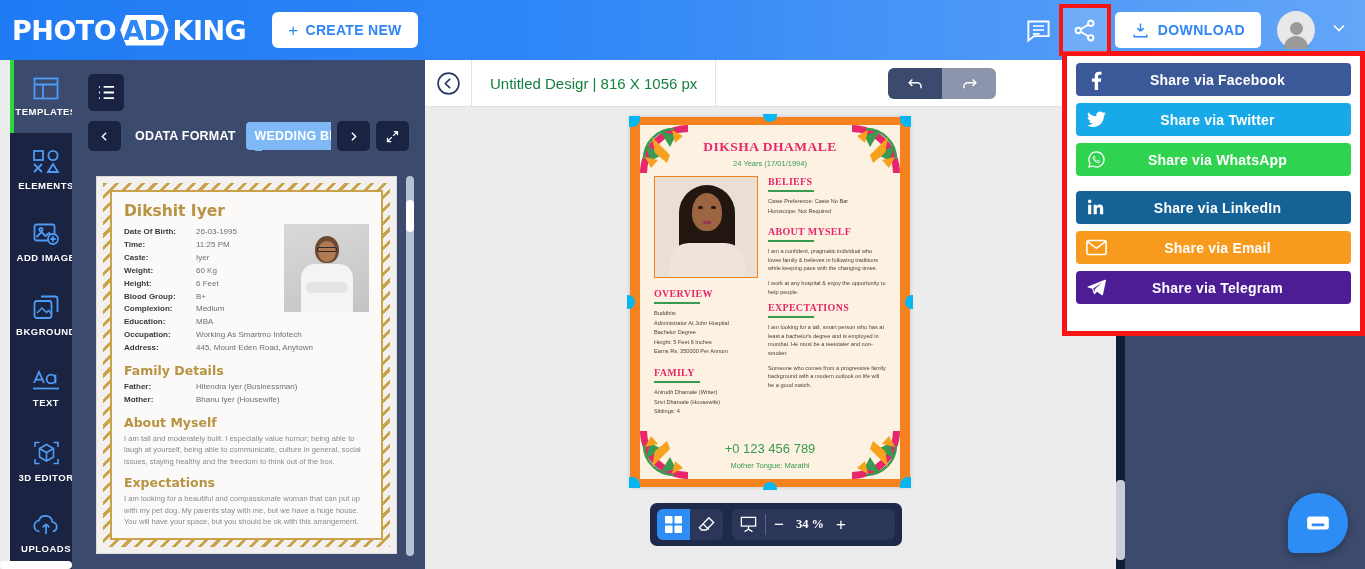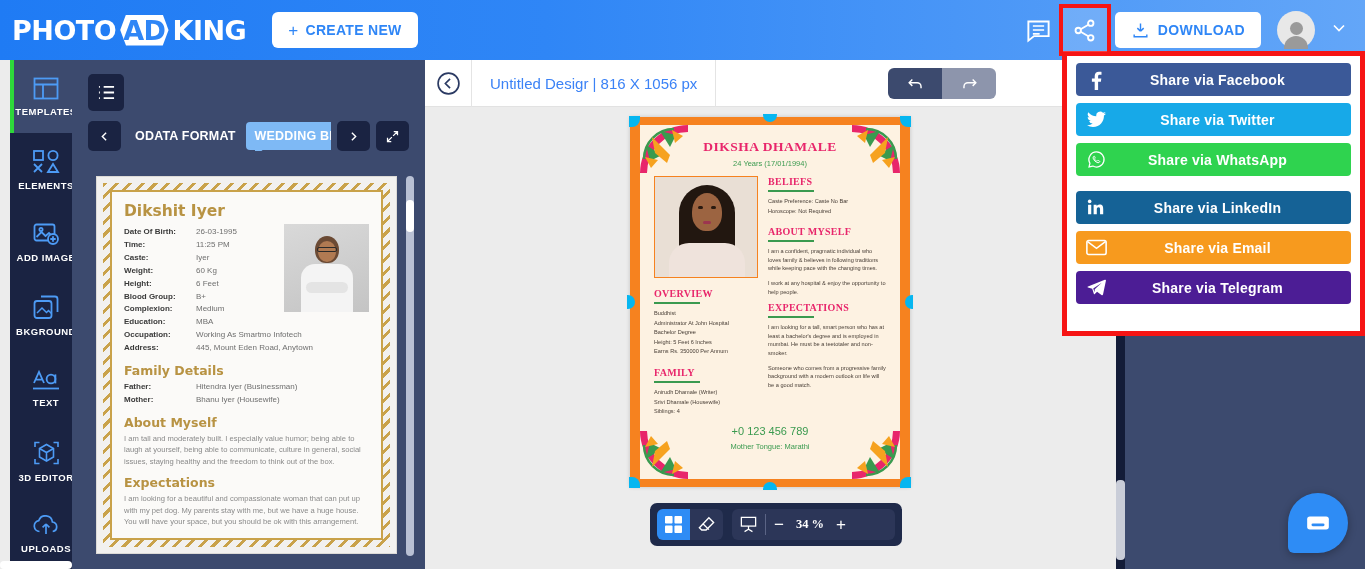--- a/index.html
+++ b/index.html
@@ -155,21 +155,21 @@
      font-family:"DejaVu Sans",sans-serif;}
   .bd-p{ font-size:7.6px; line-height:11.5px; color:#8a8a8a; }
 
   
   .editor-top{
     position:absolute; left:425px; top:60px; width:940px; height:47px;
     background:#fff; display:flex; align-items:center; border-bottom:1px solid #e2e2e2;
   }
   .back-btn{ width:46px; display:flex; align-items:center; justify-content:center;
      cursor:pointer; }
-  .doc-title{ padding:0 18px; font-size:15px; color:#3b82f6; height:47px;
+  .doc-title{ padding:0 18px; font-size:15px; color:#15803d; height:47px;
      display:flex; align-items:center; border-left:1px solid #e4e4e4;
      border-right:1px solid #e4e4e4; white-space:nowrap; cursor:text;}
   .undo-redo{ margin-left:172px; display:flex; border-radius:6px; overflow:hidden; }
   .ur{ width:54px;height:31px;display:flex;align-items:center;justify-content:center;
       cursor:pointer;}
   .ur.undo{ background:#3c4a6e; }
   .ur.redo{ background:#8d95ac; }
   .save-wrap{ margin-left:auto; margin-right:120px; display:flex; height:34px;
      border-radius:5px; overflow:hidden;}
   .save-btn{ background:#24bd2a; color:#fff; display:flex;align-items:center;gap:9px;
@@ -211,21 +211,21 @@
      background:#2a1a10;border-radius:2px;}
   .d-photo .ph-lip{position:absolute;left:48px;top:44px;width:8px;height:3px;
      background:#9c3550;border-radius:3px;}
   .d-photo .ph-cloth{position:absolute;left:14px;top:66px;width:76px;height:40px;
      background:#efe3dc;border-radius:20px 20px 0 0;}
   .d-h{ color:#e8266b; font-size:10px; font-weight:bold; letter-spacing:.3px;
      margin:10px 0 3px; font-family:"Liberation Serif",serif;}
   .d-rule{ width:46px;height:2px;background:#3a9a4f;margin-bottom:5px;}
   .d-li{ font-size:5.6px; color:#4a4038; line-height:9.6px; }
   .d-p{ font-size:5.6px; color:#4a4038; line-height:8.6px; margin-bottom:6px; }
-  .d-foot1{ text-align:center; color:#3a9a4f; font-size:11px; margin-top:8px; }
+  .d-foot1{ text-align:center; color:#3a9a4f; font-size:13px; margin-top:24px; }
   .d-foot2{ text-align:center; color:#3a9a4f; font-size:7.5px; margin-top:5px; }
   .handle{ position:absolute; width:14px;height:8px;background:#06b6f0; }
   .h-t{ left:50%; margin-left:-7px; top:-3px; border-radius:0 0 9px 9px;}
   .h-b{ left:50%; margin-left:-7px; bottom:-3px; border-radius:9px 9px 0 0;}
   .h-l{ top:50%; margin-top:-7px; left:-3px; width:8px;height:14px;
         border-radius:0 9px 9px 0;}
   .h-r{ top:50%; margin-top:-7px; right:-3px; width:8px;height:14px;
         border-radius:9px 0 0 9px;}
   .h-c{ position:absolute; width:11px;height:11px;background:#06b6f0;}
   .c-tl{left:-1px;top:-1px;border-radius:0 0 8px 0;}

